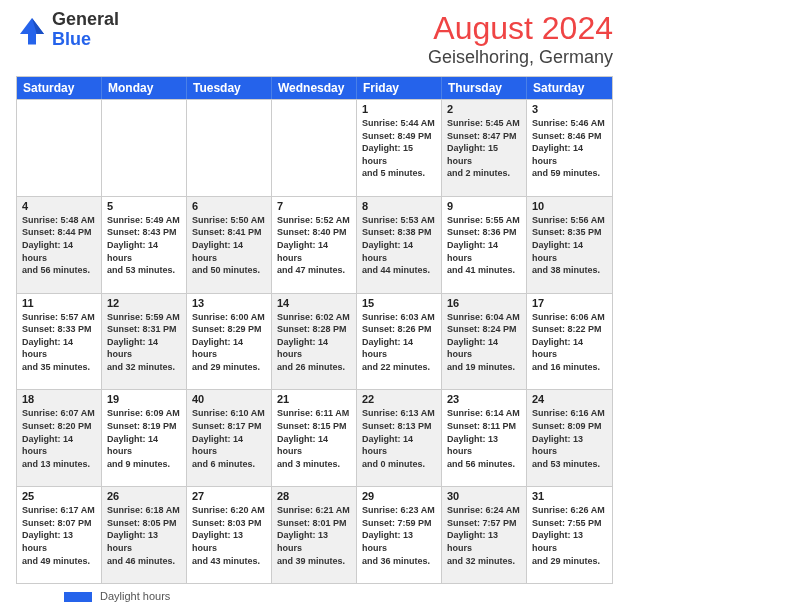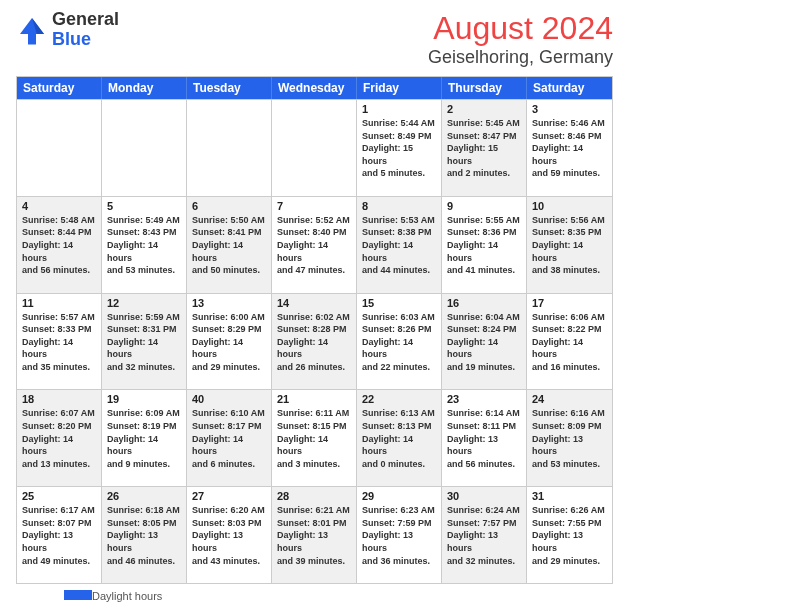--- a/index.html
+++ b/index.html
@@ -104,22 +104,22 @@
       font-size: 9px;
       line-height: 1.4;
       color: #333;
       font-weight: bold;
     }
     .footer {
       margin-top: 6px;
       font-size: 11px;
       color: #555;
       display: flex;
-      align-items: flex-start;
-      gap: 0;
+      align-items: flex-end;
+      gap: 8px;
       padding-left: 48px;
     }
     .legend-bar {
       display: inline-block;
       width: 28px;
       height: 10px;
       background: #2563eb;
       vertical-align: middle;
     }
   </style>

